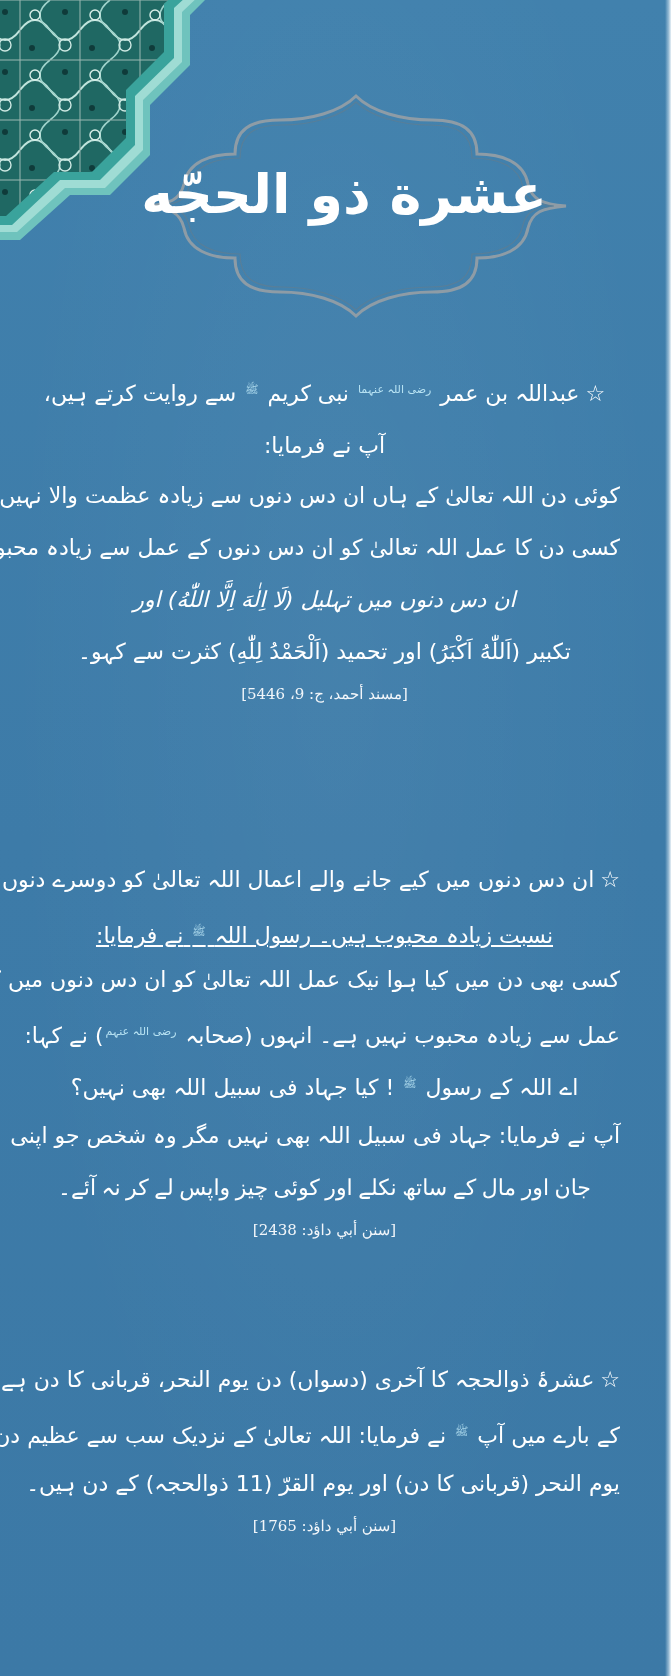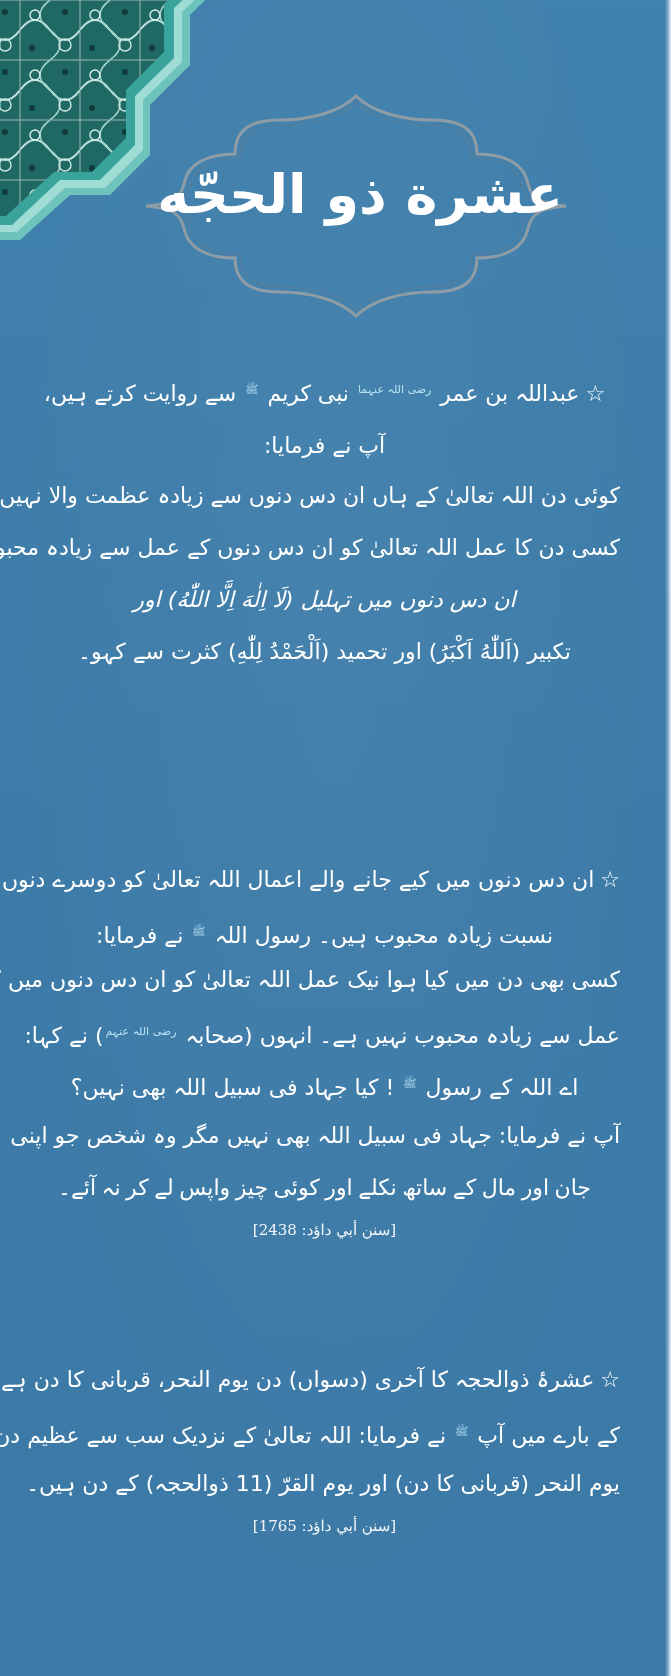--- a/index.html
+++ b/index.html
@@ -36,21 +36,21 @@
       width: 270px; height: 300px;
     }
     
     .cartouche {
       position: absolute;
       left: 140px; top: 92px;
       width: 432px; height: 228px;
     }
     .title {
       position: absolute;
-      left: 144px; top: 150px;
+      left: 128px; top: 150px;
       width: 432px;
       text-align: center;
       direction: rtl;
       color: #ffffff;
       font-family: "DejaVu Sans", sans-serif;
       font-weight: bold;
       font-size: 54px;
       line-height: 90px;
       letter-spacing: 1px;
     }
@@ -154,27 +154,28 @@
 
 <div class="section" style="top:370px;">
   <div class="line">
     <span class="star">☆</span><span>عبداللہ بن عمر</span> <span class="hon">رضی اللہ عنہما</span> <span>نبی کریم</span> <span class="hon">ﷺ</span> <span>سے روایت کرتے ہیں،</span>
   </div>
   <div class="line" style="margin-top:16px;">آپ نے فرمایا:</div>
   <div class="line" style="margin-top:10px;">کوئی دن اللہ تعالیٰ کے ہاں ان دس دنوں سے زیادہ عظمت والا نہیں اور نہ ہی</div>
   <div class="line" style="margin-top:12px;">کسی دن کا عمل اللہ تعالیٰ کو ان دس دنوں کے عمل سے زیادہ محبوب ہے پس تم</div>
   <div class="line" style="margin-top:12px;font-style:italic;">ان دس دنوں میں تہلیل (لَا اِلٰهَ اِلَّا اللّٰهُ) اور</div>
   <div class="line" style="margin-top:12px;">تکبیر (اَللّٰهُ اَكْبَرُ) اور تحمید (اَلْحَمْدُ لِلّٰهِ) کثرت سے کہو۔</div>
+  <div class="ref" style="margin-top:8px;">[مسند أحمد، ج: 9، 5446]</div>
 </div>
 
 <div class="section" style="top:860px;">
   <div class="line">
     <span class="star">☆</span><span>ان دس دنوں میں کیے جانے والے اعمال اللہ تعالیٰ کو دوسرے دنوں کی</span>
   </div>
-  <div class="line" style="margin-top:12px;">
+  <div class="line" style="margin-top:12px;text-decoration:underline;">
     <span>نسبت زیادہ محبوب ہیں۔ رسول اللہ</span> <span class="hon">ﷺ</span> <span>نے فرمایا:</span>
   </div>
   <div class="line" style="margin-top:8px;">کسی بھی دن میں کیا ہوا نیک عمل اللہ تعالیٰ کو ان دس دنوں میں کیے ہوئے</div>
   <div class="line" style="margin-top:12px;">
     <span>عمل سے زیادہ محبوب نہیں ہے۔ انہوں (صحابہ</span> <span class="hon">رضی اللہ عنہم</span><span>) نے کہا:</span>
   </div>
   <div class="line" style="margin-top:12px;">
     <span>اے اللہ کے رسول</span> <span class="hon">ﷺ</span> <span>! کیا جہاد فی سبیل اللہ بھی نہیں؟</span>
   </div>
   <div class="line" style="margin-top:12px;">آپ نے فرمایا: جہاد فی سبیل اللہ بھی نہیں مگر وہ شخص جو اپنی</div>

